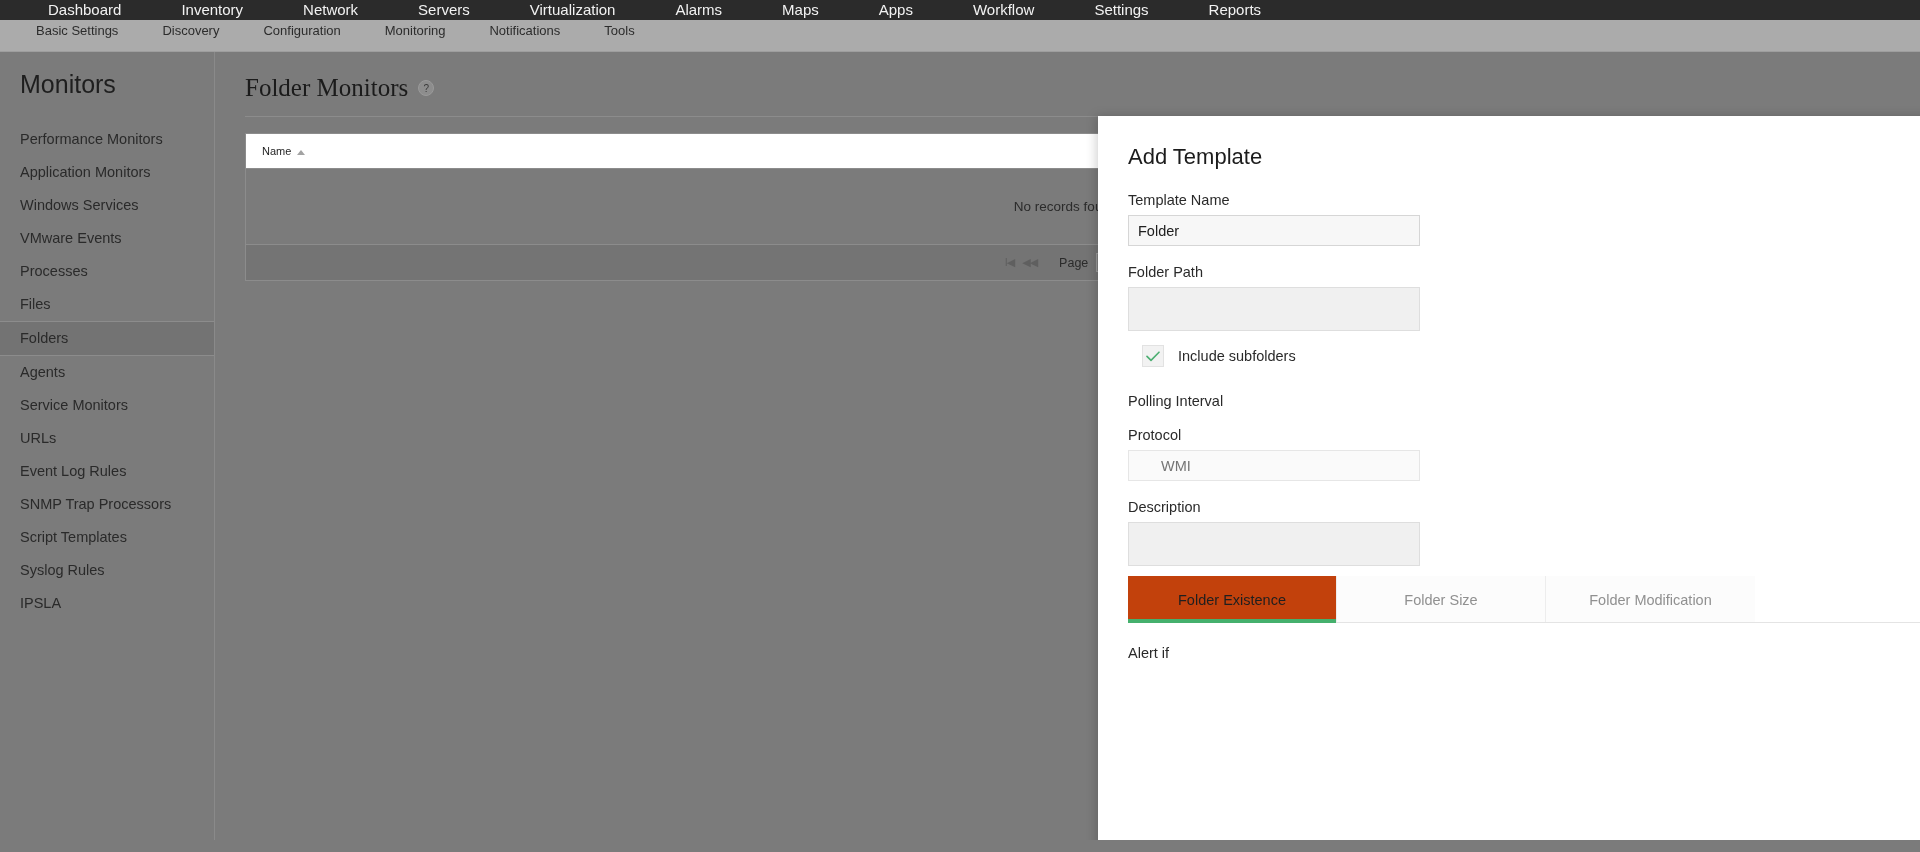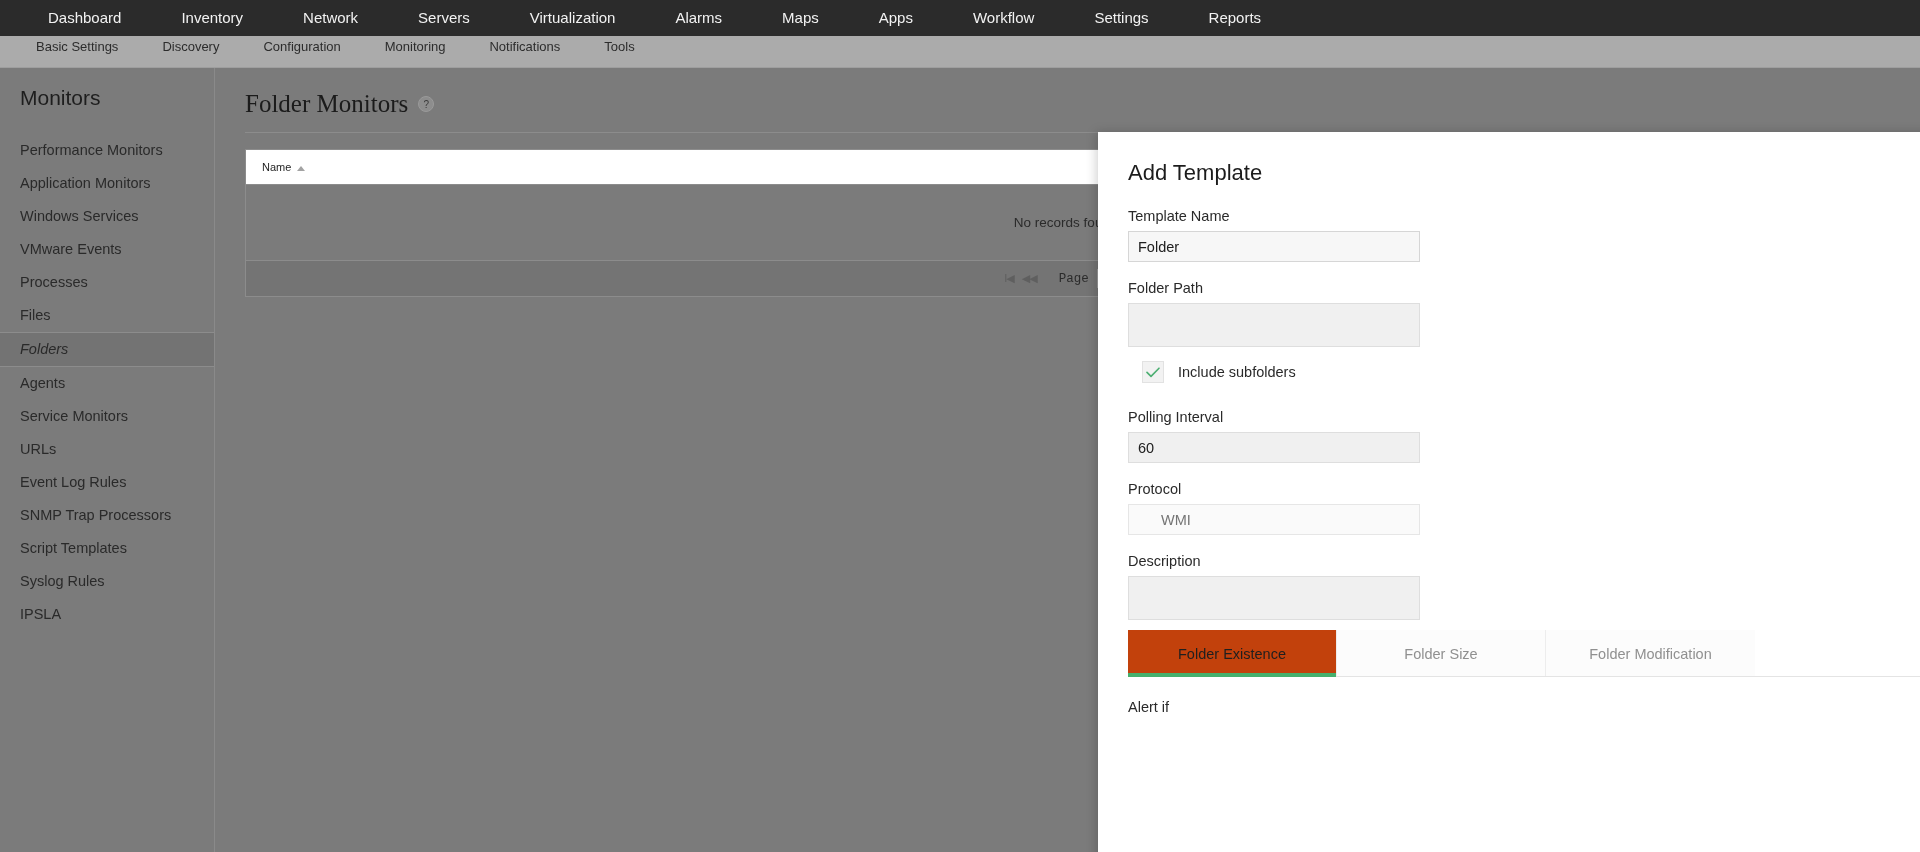--- a/index.html
+++ b/index.html
@@ -6,21 +6,21 @@
   html, body {
     margin: 0; padding: 0;
     width: 1920px; height: 852px;
     overflow: hidden;
     font-family: "Liberation Sans", sans-serif;
     background: #7b7b7b;
   }
 
   
   .topnav {
-    height: 36px;
+    height: 20px;
     background: #2b2b2b;
     display: flex;
     align-items: center;
     padding-left: 18px;
     gap: 0;
   }
   .topnav-item {
     color: #f2f2f2;
     font-size: 15px;
     padding: 0 30px;
@@ -61,39 +61,38 @@
 
   
   .sidebar {
     width: 215px;
     background: #7b7b7b;
     flex: 0 0 215px;
     padding-top: 18px;
     border-right: 1px solid #8a8a8a;
   }
   .sidebar-title {
-    font-size: 21px;
+    font-size: 25px;
     color: #1e1e1e;
     padding: 0 20px 0 20px;
     margin-bottom: 24px;
     font-weight: normal;
   }
   .sidebar-item {
     font-size: 14.5px;
     color: #2a2a2a;
     padding: 8px 20px;
     line-height: 17px;
     cursor: pointer;
     white-space: nowrap;
   }
   .sidebar-item.active {
     background: #737373;
     border-top: 1px solid #8c8c8c;
     border-bottom: 1px solid #8c8c8c;
-    font-style: italic;
   }
 
   
   .main {
     flex: 1;
     position: relative;
     overflow: hidden;
     background: #7b7b7b;
   }
   .content-pad { padding: 22px 30px 0 30px; }
@@ -166,21 +165,21 @@
     gap: 8px;
     font-size: 12.5px;
     color: #2b2b2b;
   }
   .pager-btn {
     color: #5f5f5f;
     font-size: 11px;
     cursor: pointer;
     letter-spacing: -1px;
   }
-  .pager-label { margin-left: 14px; font-family: Liberation Mono, monospace; }
+  .pager-label { margin-left: 14px; }
   .pager-input {
     width: 34px;
     height: 19px;
     border: 1px solid #9a9a9a;
     background: #7f7f7f;
     font-size: 12px;
     color: #1f1f1f;
     padding: 0 3px;
     font-family: "Liberation Sans", sans-serif;
   }
@@ -404,21 +403,20 @@
             <span class="checkbox">
               <svg width="14" height="11" viewBox="0 0 14 11" aria-hidden="true">
                 <path d="M1 5.4 L5 9.4 L13 1.2" fill="none" stroke="#4caf72" stroke-width="1.6" stroke-linecap="round" stroke-linejoin="round"></path>
               </svg>
             </span>
             <span class="check-label">Include subfolders</span>
           </div>
 
           <div class="field">
             <label class="field-label">Polling Interval</label>
-            <input class="input" value="60" style="">
           </div>
 
           <div class="field">
             <label class="field-label">Protocol</label>
             <input class="input disabled" disabled="" placeholder="WMI" style="">
           </div>
 
           <div class="field" style="margin-bottom:10px">
             <label class="field-label">Description</label>
             <textarea class="input taller" style="padding-top: 6px; resize: none;"></textarea>

